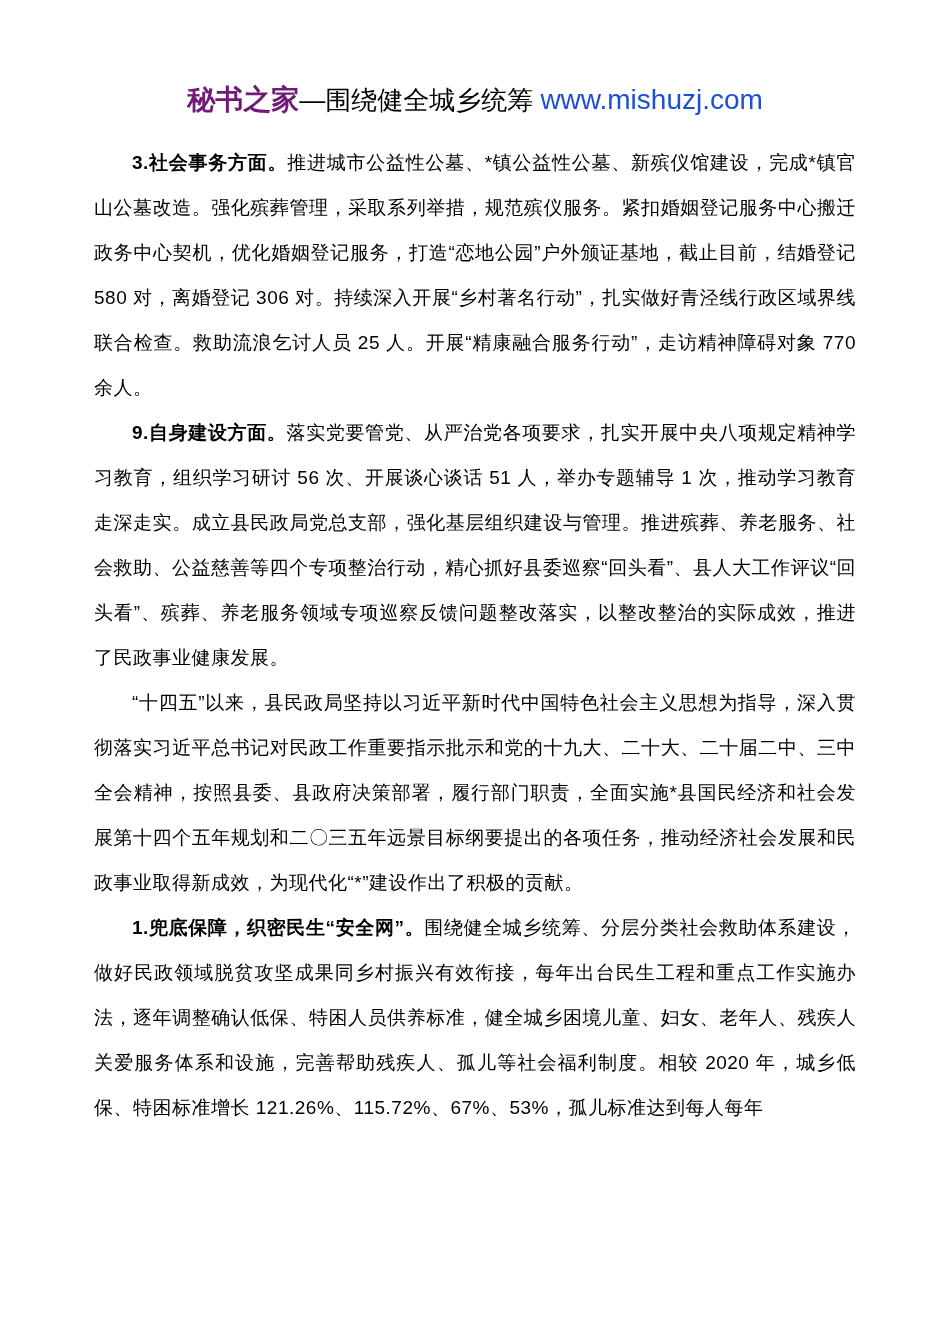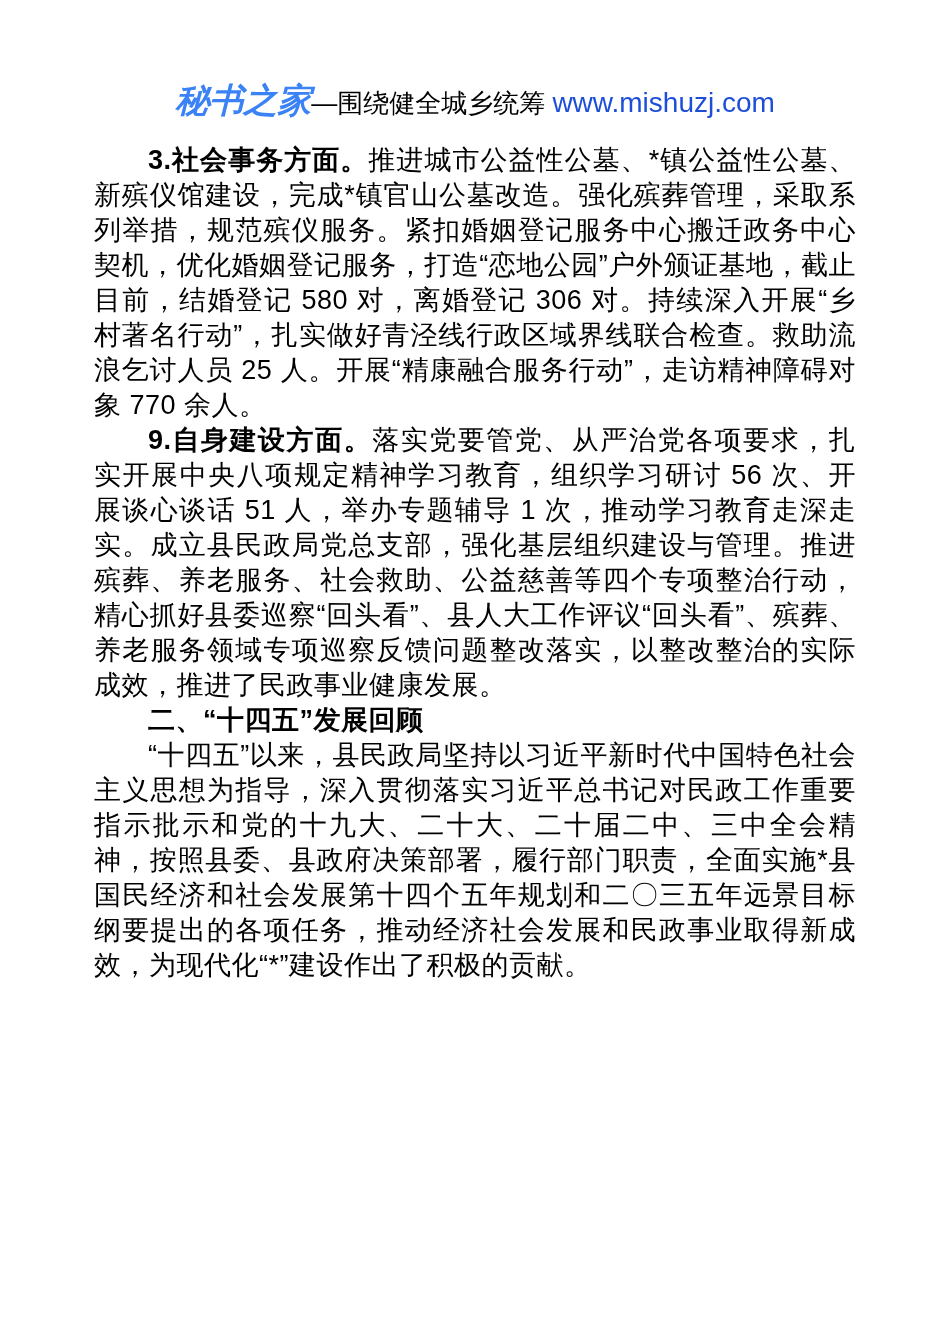--- a/index.html
+++ b/index.html
@@ -15,37 +15,36 @@
     overflow: hidden;
   }
   .site-header {
     text-align: center;
     white-space: nowrap;
     font-size: 26px;
     line-height: 32px;
     margin: 0 0 24px 0;
   }
   .site-header .brand {
-    color: #3b82f6;
+    color: #701a75;
     font-weight: bold;
-    font-size: 34px;
-    font-style: italic;
+    font-size: 28px;
   }
   .site-header .tagline {
     color: #000000;
     font-size: 26px;
   }
   .site-header .url {
     color: #1d4ed8;
     font-size: 28px;
   }
   .content p {
     margin: 0;
-    font-size: 27px;
-    line-height: 35px;
+    font-size: 19px;
+    line-height: 45px;
     letter-spacing: 0.5px;
     text-align: justify;
     text-indent: 2em;
     word-break: break-all;
   }
   .content p.section-heading {
     font-weight: bold;
     text-align: left;
   }
   .lead { font-weight: bold; }
@@ -58,20 +57,20 @@
   <div class="site-header">
     <span class="brand">秘书之家</span><span class="tagline">—围绕健全城乡统筹 </span><span class="url">www.mishuzj.com</span>
   </div>
 
   <div class="content">
 
     <p><span class="lead">3.社会事务方面。</span><span>推进城市公益性公墓、*镇公益性公墓、新殡仪馆建设，完成*镇官山公墓改造。强化殡葬管理，采取系列举措，规范殡仪服务。紧扣婚姻登记服务中心搬迁政务中心契机，优化婚姻登记服务，打造“恋地公园”户外颁证基地，截止目前，结婚登记 580 对，离婚登记 306 对。持续深入开展“乡村著名行动”，扎实做好青泾线行政区域界线联合检查。救助流浪乞讨人员 25 人。开展“精康融合服务行动”，走访精神障碍对象 770 余人。</span></p>
 
     <p><span class="lead">9.自身建设方面。</span><span>落实党要管党、从严治党各项要求，扎实开展中央八项规定精神学习教育，组织学习研讨 56 次、开展谈心谈话 51 人，举办专题辅导 1 次，推动学习教育走深走实。成立县民政局党总支部，强化基层组织建设与管理。推进殡葬、养老服务、社会救助、公益慈善等四个专项整治行动，精心抓好县委巡察“回头看”、县人大工作评议“回头看”、殡葬、养老服务领域专项巡察反馈问题整改落实，以整改整治的实际成效，推进了民政事业健康发展。</span></p>
 
-    <p class="section-heading">二、“十四五”发展回顾</p>
 
     <p><span>“十四五”以来，县民政局坚持以习近平新时代中国特色社会主义思想为指导，深入贯彻落实习近平总书记对民政工作重要指示批示和党的十九大、二十大、二十届二中、三中全会精神，按照县委、县政府决策部署，履行部门职责，全面实施*县国民经济和社会发展第十四个五年规划和二〇三五年远景目标纲要提出的各项任务，推动经济社会发展和民政事业取得新成效，为现代化“*”建设作出了积极的贡献。</span></p>
 
+    <p><span class="lead">1.兜底保障，织密民生“安全网”。</span><span>围绕健全城乡统筹、分层分类社会救助体系建设，做好民政领域脱贫攻坚成果同乡村振兴有效衔接，每年出台民生工程和重点工作实施办法，逐年调整确认低保、特困人员供养标准，健全城乡困境儿童、妇女、老年人、残疾人关爱服务体系和设施，完善帮助残疾人、孤儿等社会福利制度。相较 2020 年，城乡低保、特困标准增长 121.26%、115.72%、67%、53%，孤儿标准达到每人每年</span></p>
 
   </div>
 
 </div>
 
 </body></html>

